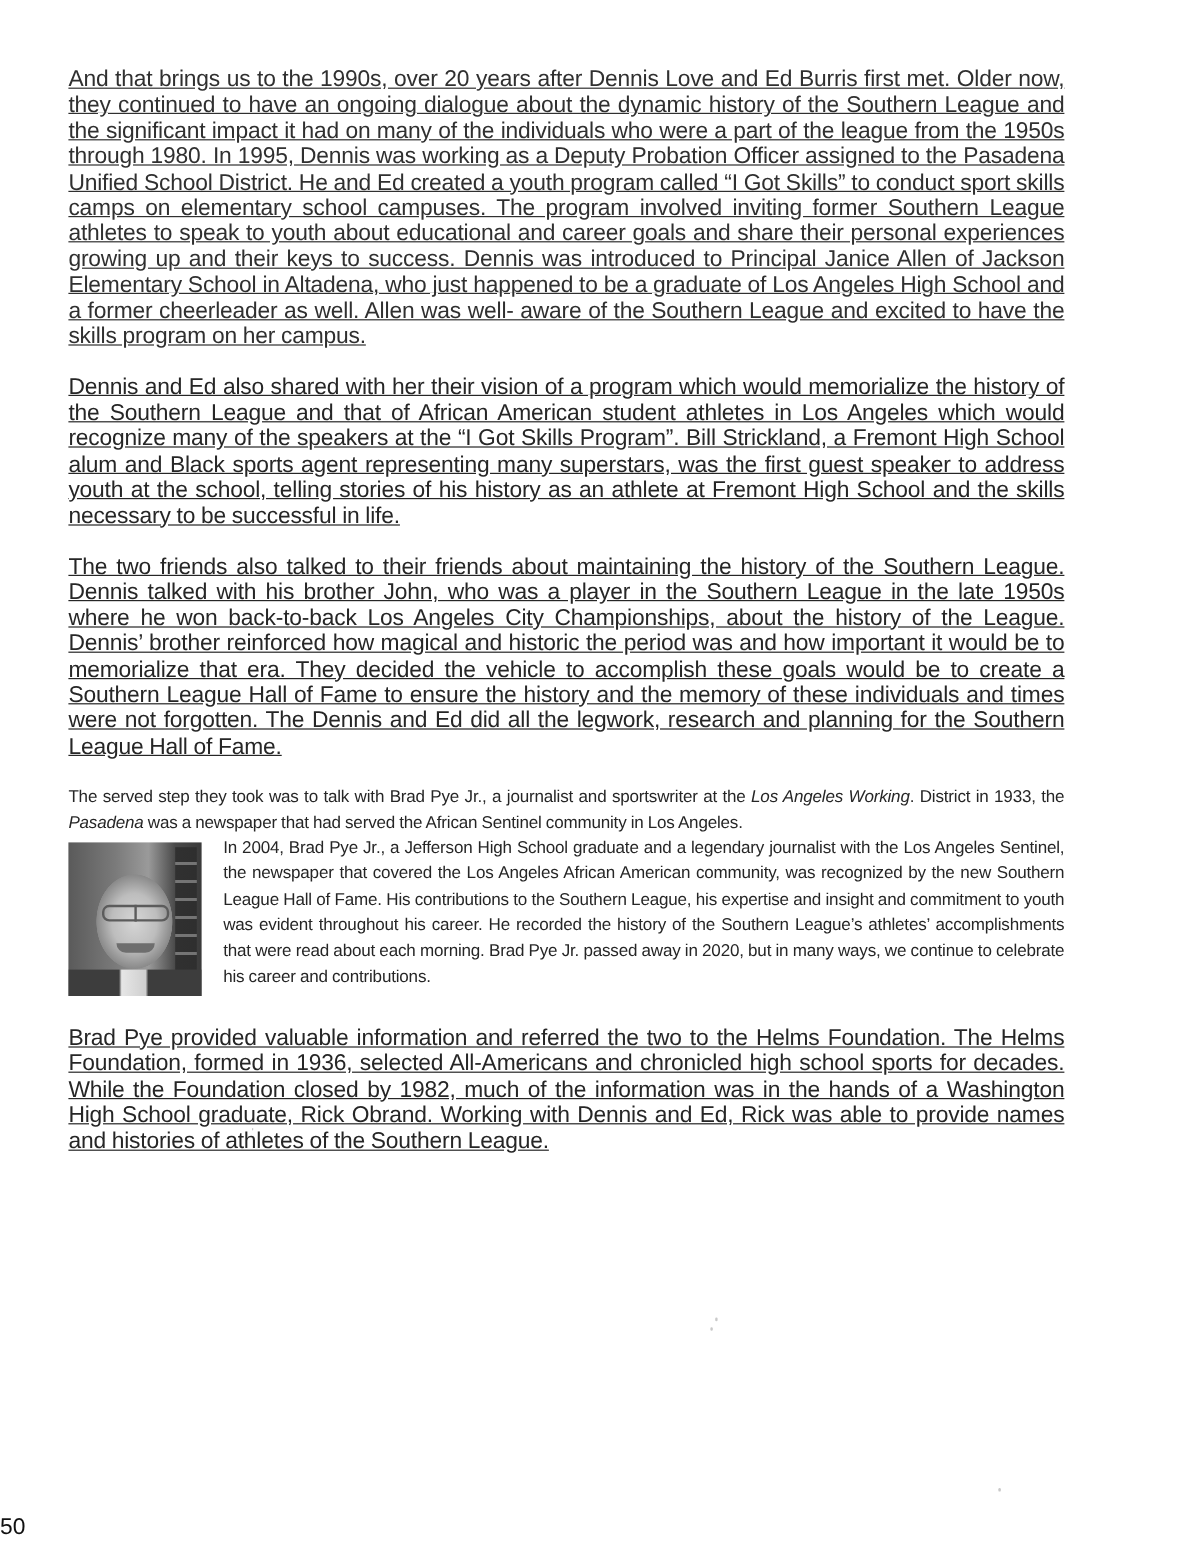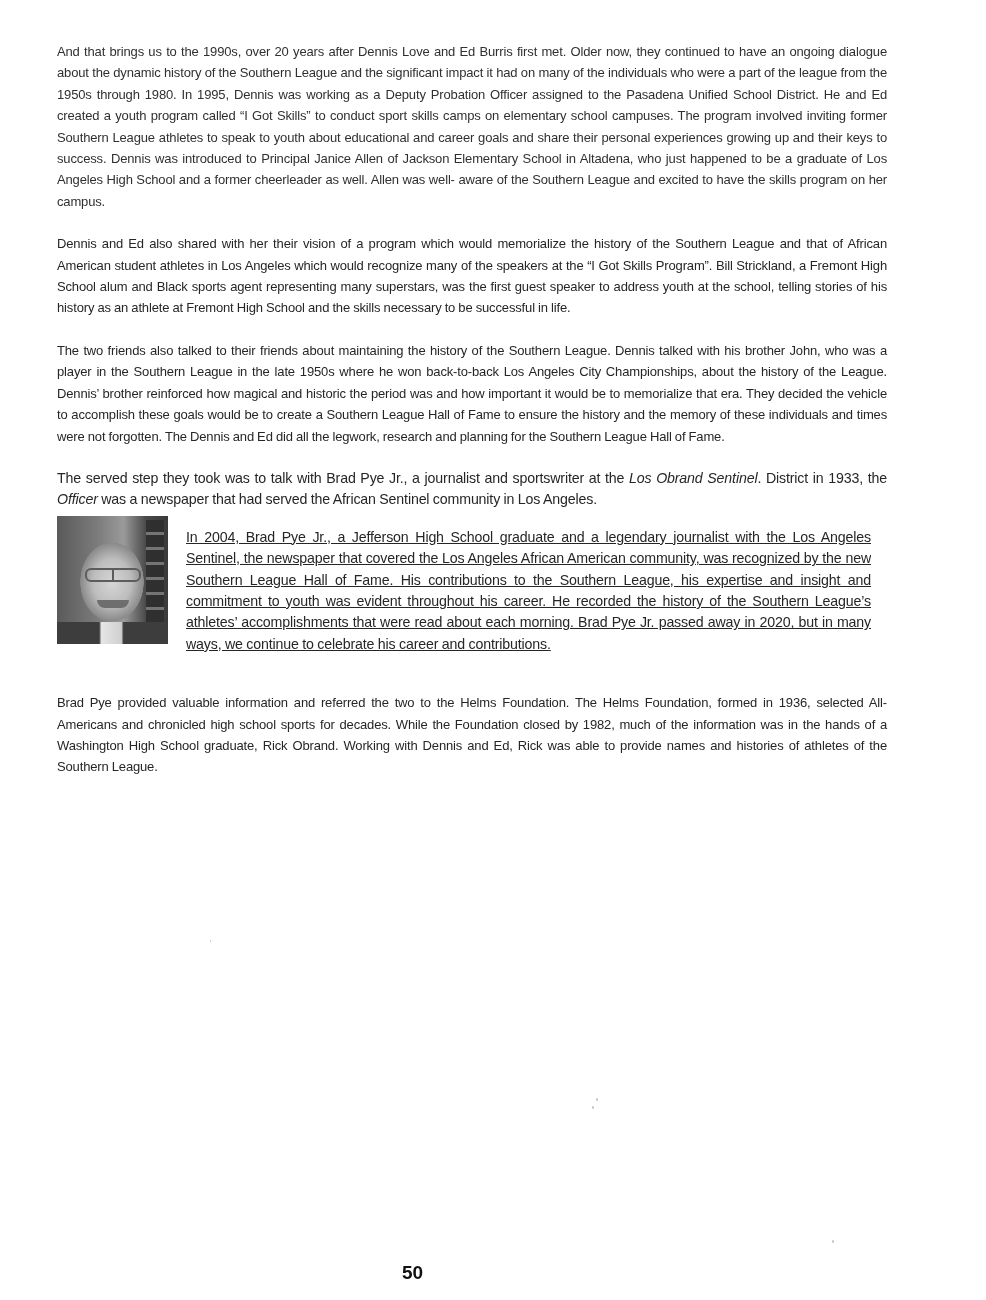--- a/index.html
+++ b/index.html
@@ -15,26 +15,27 @@
     font-family: "Liberation Sans", "DejaVu Sans", sans-serif;
     color: #262626;
   }
   .page {
     position: absolute;
     left: 57px;
     top: 41px;
     width: 830px;
   }
   .para {
-    margin: 0 0 21px 0;
-    font-size: 13px;
+    margin: 15px 0 21px 0;
+    font-size: 19px;
     line-height: 21.4px;
     text-align: justify;
     letter-spacing: -0.15px;
     word-spacing: -0.3px;
+    text-decoration: underline;
   }
   .para.first { color: #303030; }
   .figure-block {
     position: relative;
     margin: 0 0 21px 0;
   }
   .intro-lines {
     font-size: 14.2px;
     line-height: 21.4px;
     text-align: justify;
@@ -99,32 +100,31 @@
     height: 110px;
     background: repeating-linear-gradient(180deg, #2c2c2c 0, #2c2c2c 12px, #7d7d7d 12px, #7d7d7d 15px);
     opacity: 0.85;
   }
   .wrap-text {
     font-size: 14.2px;
     line-height: 21.4px;
     text-align: justify;
     letter-spacing: -0.15px;
     word-spacing: -0.3px;
-    margin: 16px;
+    margin: 0;
     overflow: hidden;
-    text-decoration: underline;
   }
   .page-number {
     position: absolute;
     left: 0;
     width: 825px;
     top: 1262px;
-    text-align: center;
+    text-align: left;
     font-size: 19px;
-    font-weight: bold;
+    font-weight: normal;
     color: #111111;
   }
   .speck {
     position: absolute;
     width: 2px;
     height: 3px;
     background: #c9c9c9;
     border-radius: 1px;
   }
 </style>
@@ -133,21 +133,21 @@
 
 <div class="page">
 
   <p class="para first">And that brings us to the 1990s, over 20 years after Dennis Love and Ed Burris first met.  Older now, they continued to have an ongoing dialogue about the dynamic history of the Southern League and the significant impact it had on many of the individuals who were a part of the league from the 1950s through 1980.  In 1995, Dennis was working as a Deputy Probation Officer assigned to the Pasadena Unified School District.  He and Ed created a youth program called “I Got Skills” to conduct sport skills camps on elementary school campuses.  The program involved inviting former Southern League athletes to speak to youth about educational and career goals and share their personal experiences growing up and their keys to success.  Dennis was introduced to Principal Janice Allen of Jackson Elementary School in Altadena, who just happened to be a graduate of Los Angeles High School and a former cheerleader as well.  Allen was well- aware of the Southern League and excited to have the skills program on her campus.</p>
 
   <p class="para">Dennis and Ed also shared with her their vision of a program which would memorialize the history of the Southern League and that of African American student athletes in Los Angeles which would recognize many of the speakers at the “I Got Skills Program”.  Bill Strickland, a Fremont High School alum and Black sports agent representing many superstars, was the first guest speaker to address youth at the school, telling stories of his history as an athlete at Fremont High School and the skills necessary to be successful in life.</p>
 
   <p class="para">The two friends also talked to their friends about maintaining the history of the Southern League. Dennis talked with his brother John, who was a player in the Southern League in the late 1950s where he won back-to-back Los Angeles City Championships, about the history of the League. Dennis’ brother reinforced how magical and historic the period was and how important it would be to memorialize that era. They decided the vehicle to accomplish these goals would be to create a Southern League Hall of Fame to ensure the history and the memory of these individuals and times were not forgotten.  The Dennis and Ed did all the legwork, research and planning for the Southern League Hall of Fame.</p>
 
   <div class="figure-block">
-    <p class="intro-lines"><span>The served step they took was to talk with Brad Pye Jr., a journalist and sportswriter at the </span><span class="ital" style="font-style:italic">Los Obrand Sentinel</span><span>. District in 1933, the </span><span style="font-style:italic">Officer</span><span> was a newspaper that had served the African Sentinel community in Los Angeles.</span></p>
+    <p class="intro-lines"><span>The served step they took was to talk with Brad Pye Jr., a journalist and sportswriter at the </span><span class="ital" style="font-style:italic">Los Angeles Working</span><span>. District in 1933, the </span><span style="font-style:italic">Pasadena</span><span> was a newspaper that had served the African Sentinel community in Los Angeles.</span></p>
 
     <div class="photo" title="Portrait photo of Brad Pye Jr.">
       <div class="panel"></div>
       <div class="glasses"></div>
       <div class="mouth"></div>
       <div class="collar"></div>
     </div>
     <p class="wrap-text">In 2004, Brad Pye Jr., a Jefferson High School graduate and a legendary journalist with the Los Angeles Sentinel, the newspaper that covered the Los Angeles African American community, was recognized by the new Southern League Hall of Fame.  His contributions to the Southern League, his expertise and insight and commitment to youth was evident throughout his career.  He recorded the history of the Southern League’s athletes’ accomplishments that were read about each morning.  Brad Pye Jr. passed away in 2020, but in many ways, we continue to celebrate his career and contributions.</p>
     <div style="clear:both"></div>
   </div>

